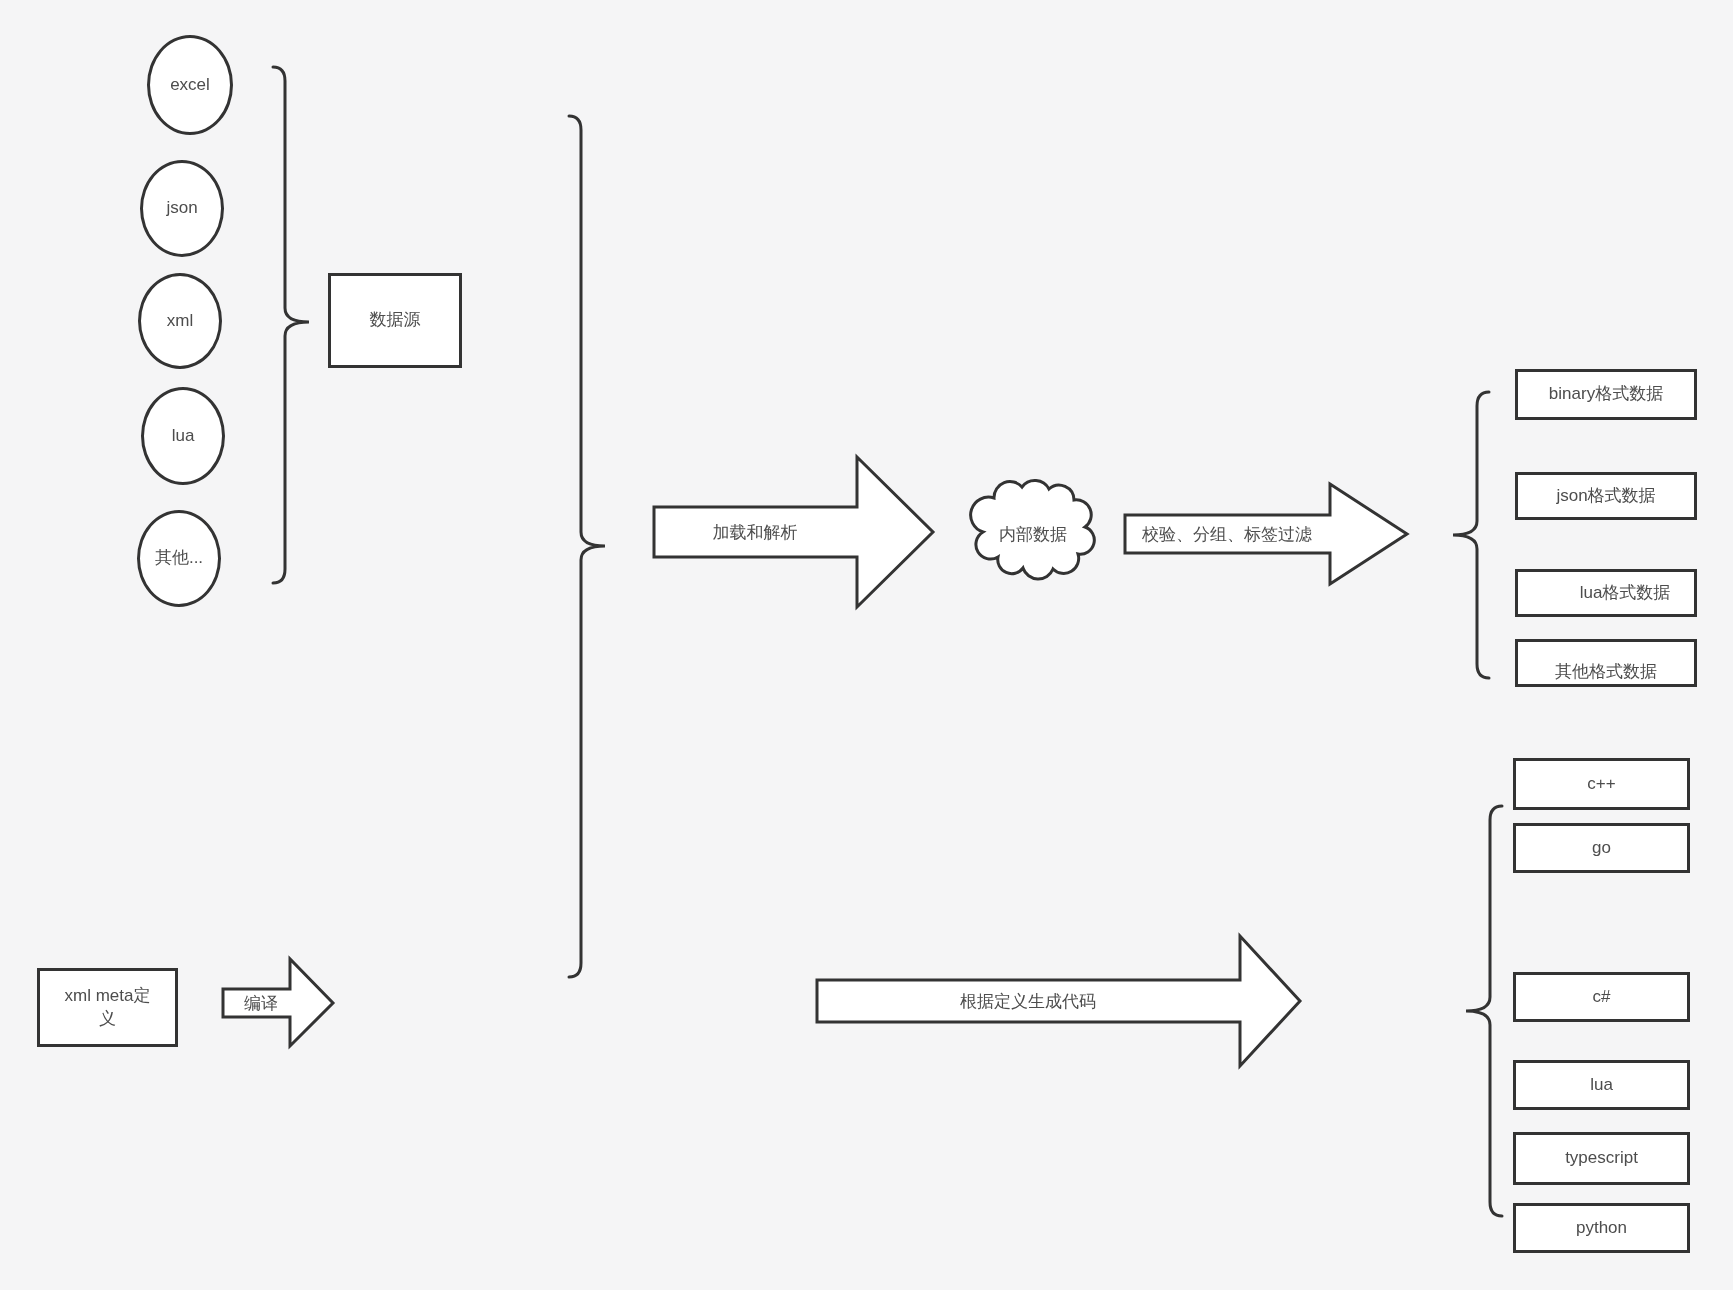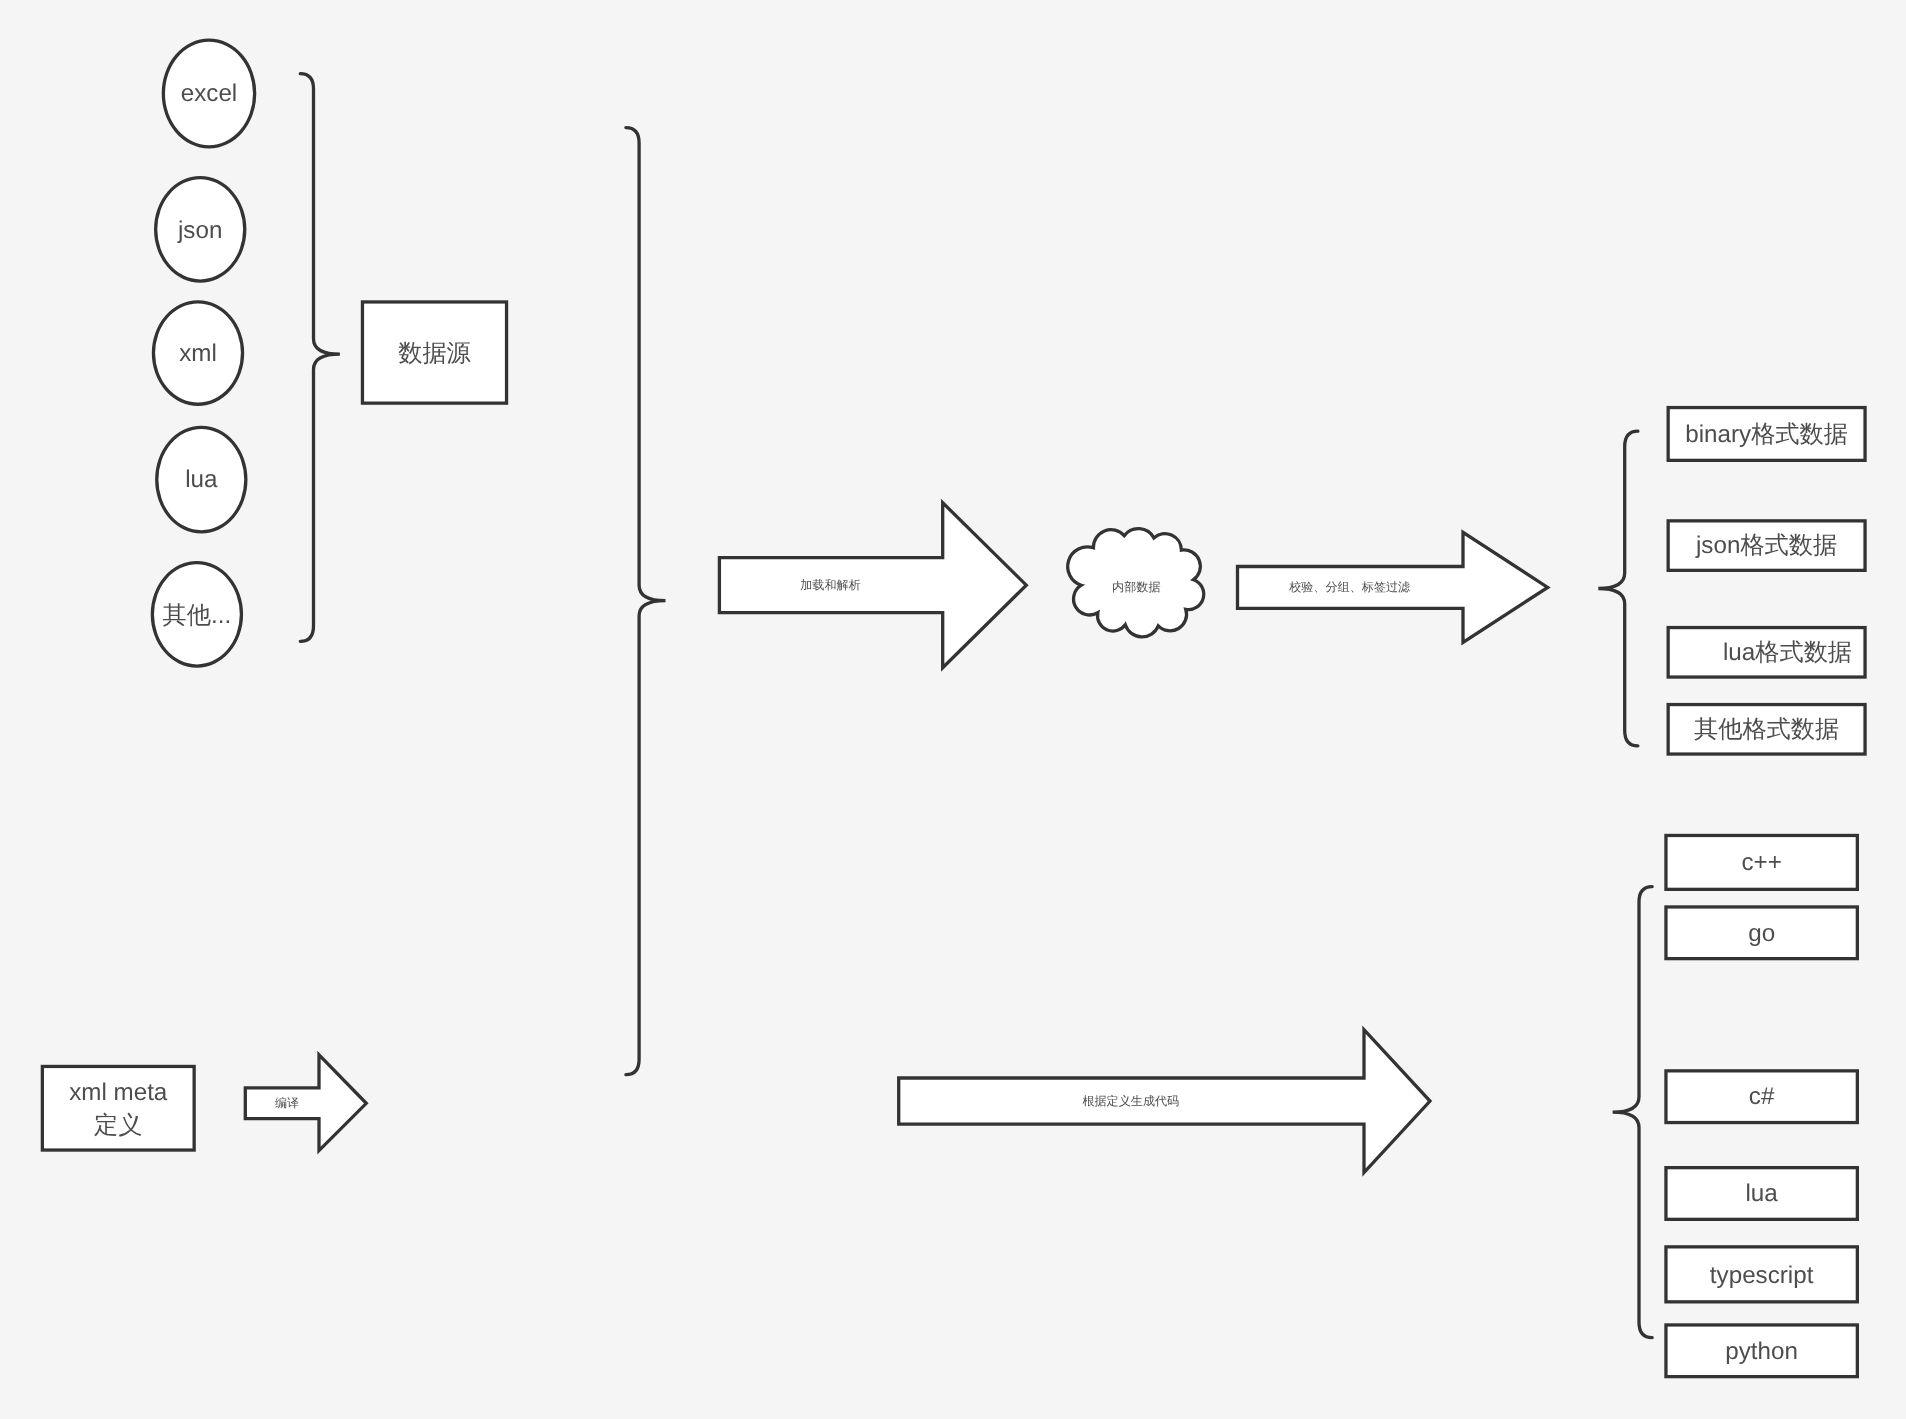--- a/index.html
+++ b/index.html
@@ -9,27 +9,27 @@
     background:#f5f5f6; overflow:hidden;
     color:#4d4d4d;
   }
   .layer { position:absolute; left:0; top:0; }
   .shape { fill:#ffffff; stroke:#333333; stroke-width:3; }
   .brace { fill:none; stroke:#333333; stroke-width:3; stroke-linecap:round; }
   .box {
     position:absolute; box-sizing:border-box;
     background:#ffffff; border:3px solid #333333;
     display:flex; align-items:center; justify-content:center;
-    text-align:center; font-size:22px; color:#4d4d4d; line-height:1.35;
+    text-align:center; font-size:17px; color:#4d4d4d; line-height:1.35;
   }
   .rounded { border-radius:10px; }
   .ellipse { border-radius:50%; }
   .lbl {
     position:absolute; transform:translate(-50%,-50%);
-    font-size:11px; color:#4d4d4d; white-space:nowrap; text-align:center;
+    font-size:17px; color:#4d4d4d; white-space:nowrap; text-align:center;
   }
   .wrap90  { width:90px;  white-space:normal; word-break:break-all; }
   .wrap105 { width:105px; white-space:normal; word-break:break-all; }
 </style>
 </head>
 <body>
 
 <div class="canvas">
 
   <svg class="layer" width="1733" height="1290" viewBox="0 0 1733 1290">
@@ -91,21 +91,21 @@
 
   <div class="box" style="left:1515px; top:369px; width:182px; height:51px;">
     <span>binary格式数据</span>
   </div>
   <div class="box" style="left:1515px; top:472px; width:182px; height:48px;">
     <span>json格式数据</span>
   </div>
   <div class="box" style="left:1515px; top:569px; width:182px; height:48px;padding-left:38px;">
     <span>lua格式数据</span>
   </div>
-  <div class="box" style="left:1515px; top:639px; width:182px; height:48px;">
+  <div class="box" style="left:1515px; top:639px; width:182px; height:48px;align-items:flex-end;">
     <span>其他格式数据</span>
   </div>
 
   <div class="box" style="left:37px; top:968px; width:141px; height:79px;">
     <span class="wrap90">xml meta定义</span>
   </div>
 
   <div class="box" style="left:1513px; top:758px; width:177px; height:52px;">
     <span>c++</span>
   </div>

